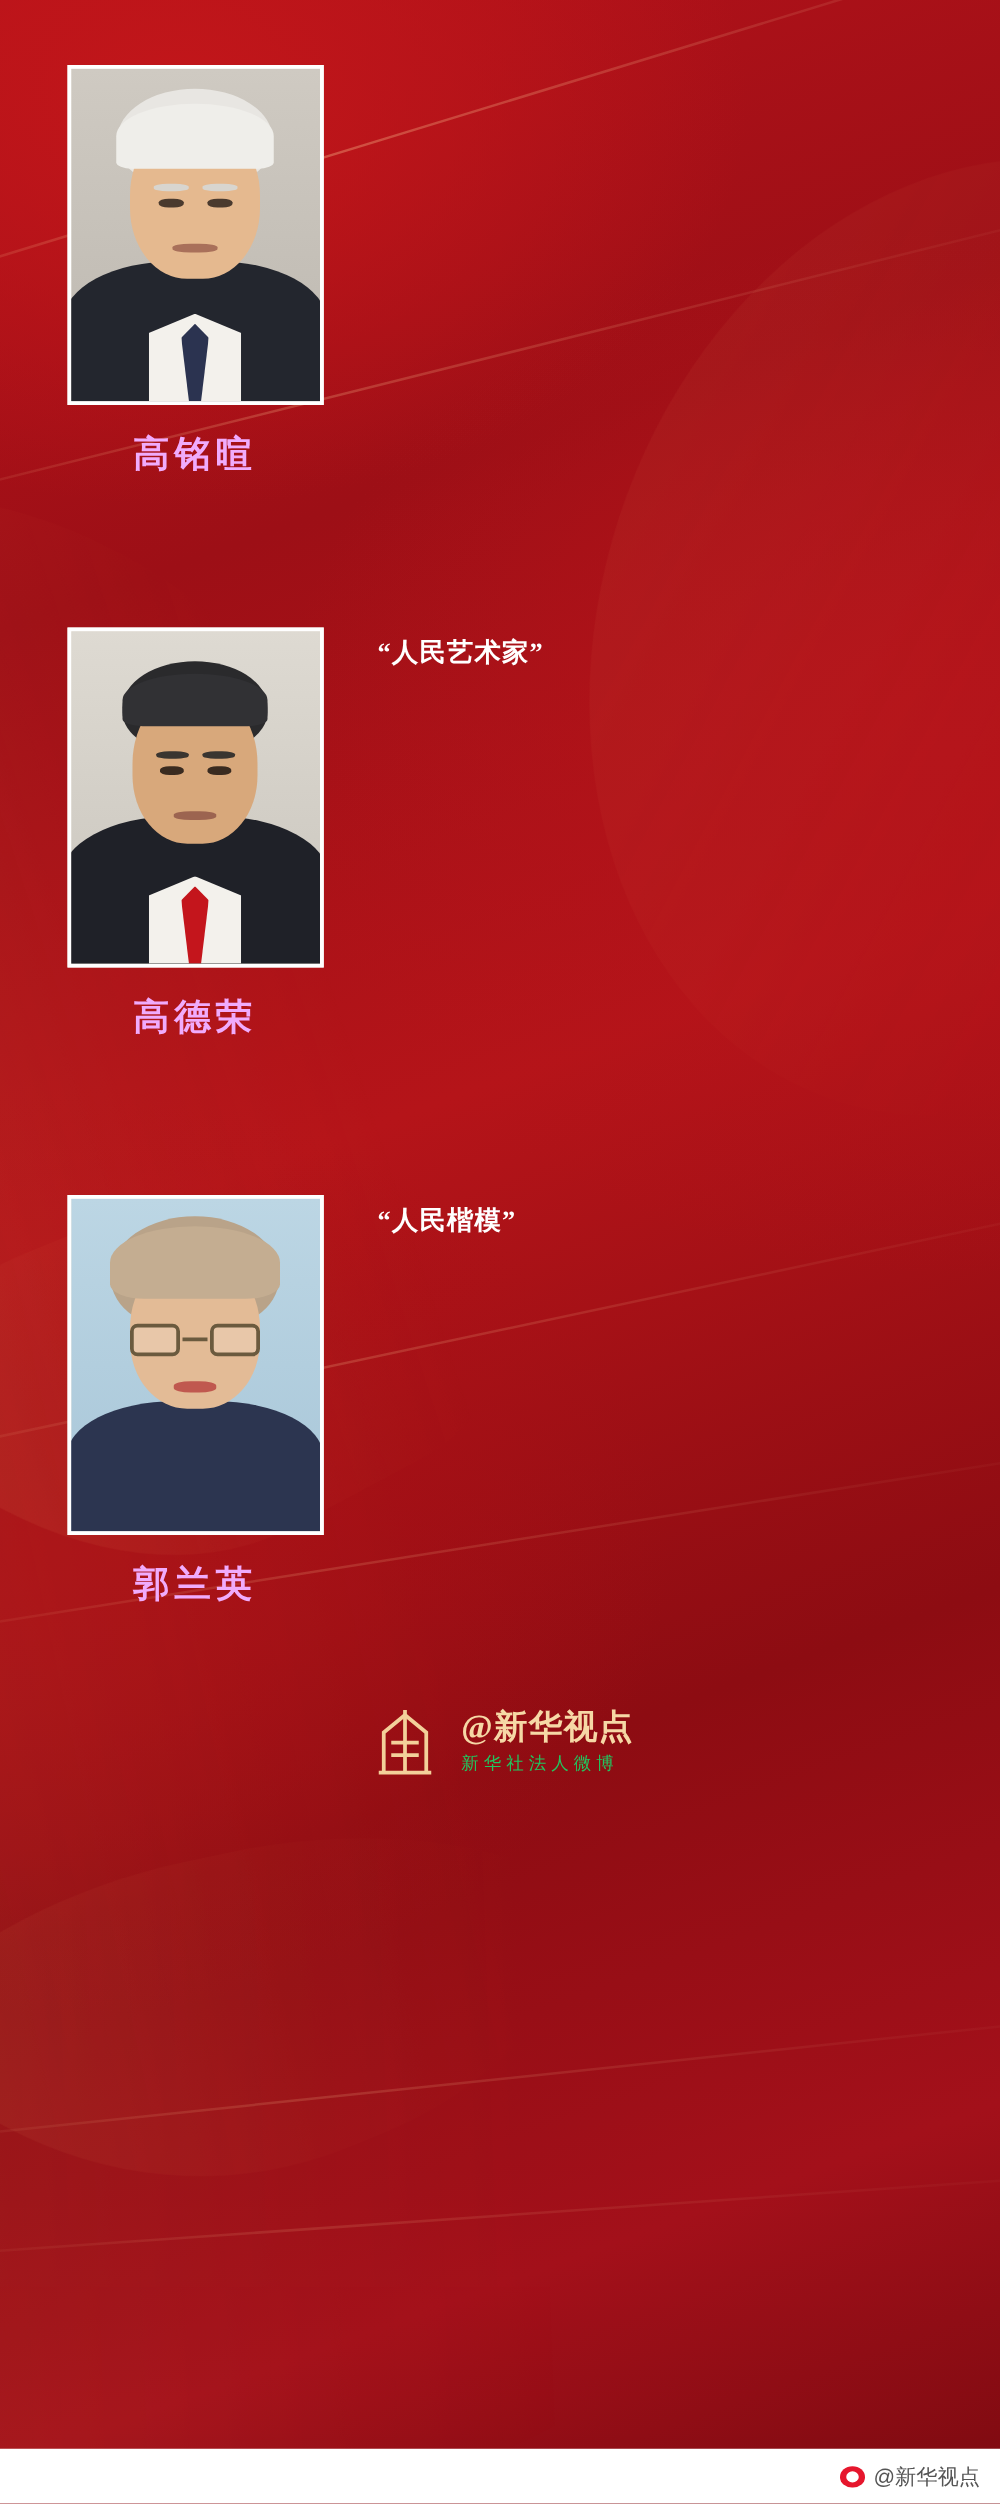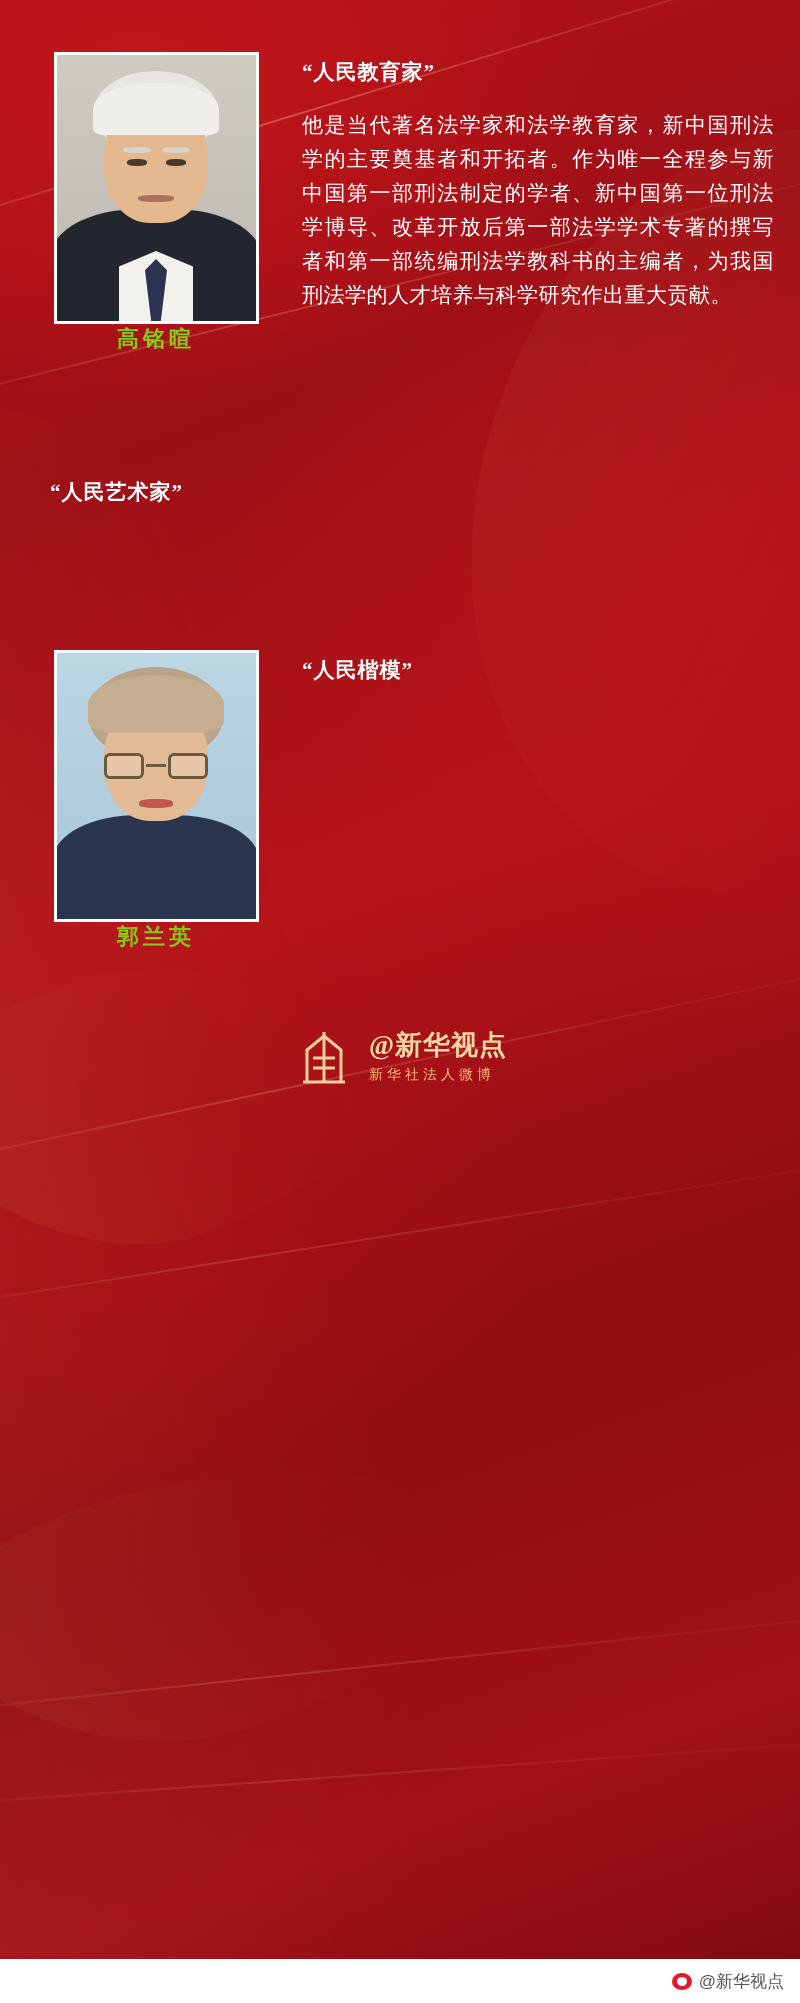--- a/index.html
+++ b/index.html
@@ -89,24 +89,25 @@
   .portrait {
     width: 205px;
     height: 272px;
     border: 3px solid #ffffff;
     box-sizing: border-box;
     overflow: hidden;
     position: relative;
     background: #e9e4dc;
   }
   .name {
-    color: #84cc16;
-    font-size: 22px;
+    color: #f0abfc;
+    font-size: 29px;
     font-weight: bold;
     letter-spacing: 4px;
+    margin-top: 20px;
     text-align: center;
     font-family: "Liberation Serif", "DejaVu Serif", serif;
   }
   .entry-right {
     flex: 1;
     padding-left: 20px;
     padding-top: 6px;
   }
   .honor {
     color: #ffffff;
@@ -205,21 +206,21 @@
     align-items: flex-start;
   }
   .logo-main {
     color: #f6d8a6;
     font-size: 27px;
     font-weight: bold;
     letter-spacing: 1px;
     line-height: 1.15;
   }
   .logo-sub {
-    color: #fdba74;
+    color: #22c55e;
     font-size: 14px;
     letter-spacing: 4px;
     margin-top: 4px;
   }
 
   
   .watermark {
     position: absolute;
     left: 0; right: 0; bottom: 0;
     height: 44px;
@@ -285,27 +286,42 @@
           <div class="hair" style="top:28px;width:126px;height:52px;background:#efeeea;border-radius:50% 50% 10% 10%;"></div>
           <div class="brow" style="left:66px;top:92px;width:28px;height:6px;background:#d8d5cf;"></div>
           <div class="brow" style="right:66px;top:92px;width:28px;height:6px;background:#d8d5cf;"></div>
           <div class="eye" style="left:70px;top:104px;width:20px;height:7px;background:#4a3a2e;"></div>
           <div class="eye" style="right:70px;top:104px;width:20px;height:7px;background:#4a3a2e;"></div>
           <div class="mouth" style="left:50%;transform:translateX(-50%);top:140px;width:36px;height:7px;background:#a9705a;"></div>
         </div>
       </div>
       <div class="name">高铭暄</div>
     </div>
-    <div class="entry-right">
-      <div class="honor">“人民教育家”</div>
-      <p class="desc">他是当代著名法学家和法学教育家，新中国刑法学的主要奠基者和开拓者。作为唯一全程参与新中国第一部刑法制定的学者、新中国第一位刑法学博导、改革开放后第一部法学学术专著的撰写者和第一部统编刑法学教科书的主编者，为我国刑法学的人才培养与科学研究作出重大贡献。</p>
-    </div>
   </div>
 
   <div class="entry" style="padding-top:118px;">
+    <div class="entry-left">
+      <div class="portrait p2">
+        <div class="face-wrap">
+          <div class="bgp"></div>
+          <div class="body" style="width:215px;height:118px;background:#1f2128;"></div>
+          <div class="shirt"></div>
+          <div class="tie" style="background:#c4151c;"></div>
+          <div class="hair" style="top:24px;width:116px;height:74px;background:#2a2a2c;"></div>
+          <div class="head" style="top:46px;width:100px;height:124px;background:#d8a87b;"></div>
+          <div class="hair" style="top:34px;width:116px;height:42px;background:#313134;border-radius:50% 50% 14% 14%;"></div>
+          <div class="brow" style="left:68px;top:96px;width:26px;height:6px;background:#3a3530;"></div>
+          <div class="brow" style="right:68px;top:96px;width:26px;height:6px;background:#3a3530;"></div>
+          <div class="eye" style="left:71px;top:108px;width:19px;height:7px;background:#3a2b20;"></div>
+          <div class="eye" style="right:71px;top:108px;width:19px;height:7px;background:#3a2b20;"></div>
+          <div class="mouth" style="left:50%;transform:translateX(-50%);top:144px;width:34px;height:7px;background:#9c6450;"></div>
+        </div>
+      </div>
+      <div class="name">高德荣</div>
+    </div>
     <div class="entry-right">
       <div class="honor">“人民艺术家”</div>
     </div>
   </div>
 
   <div class="entry" style="padding-top:122px;">
     <div class="entry-left">
       <div class="portrait p3">
         <div class="face-wrap">
           <div class="bgp"></div>

